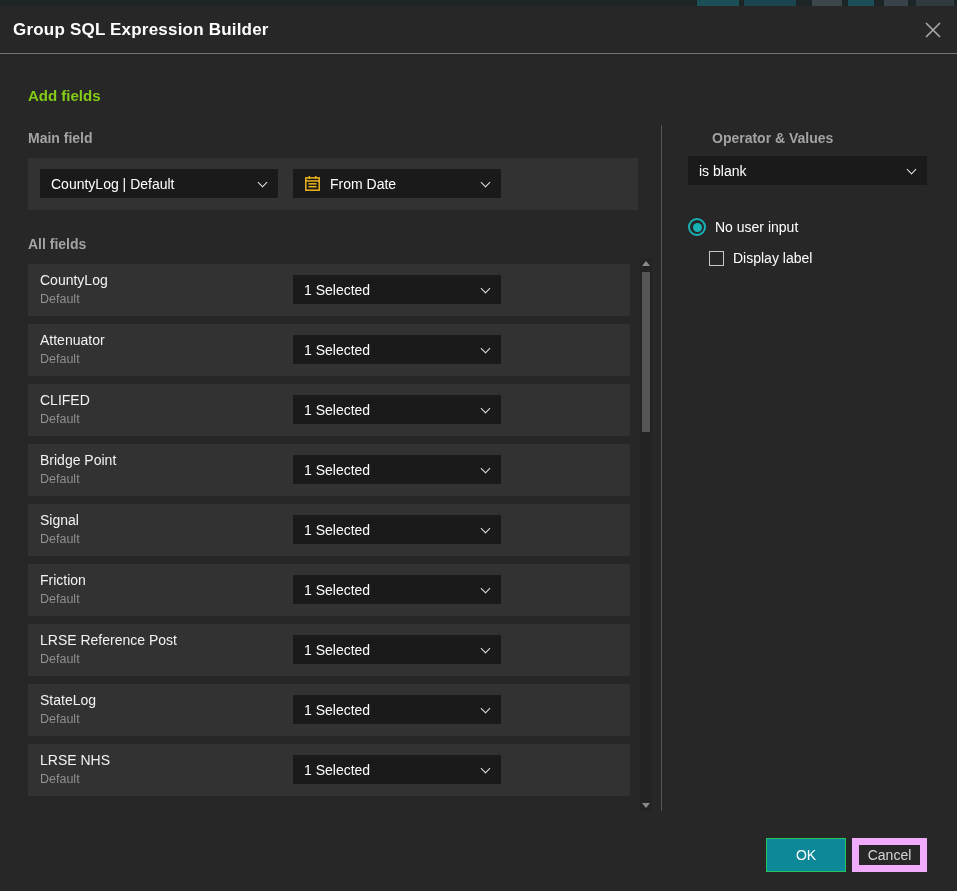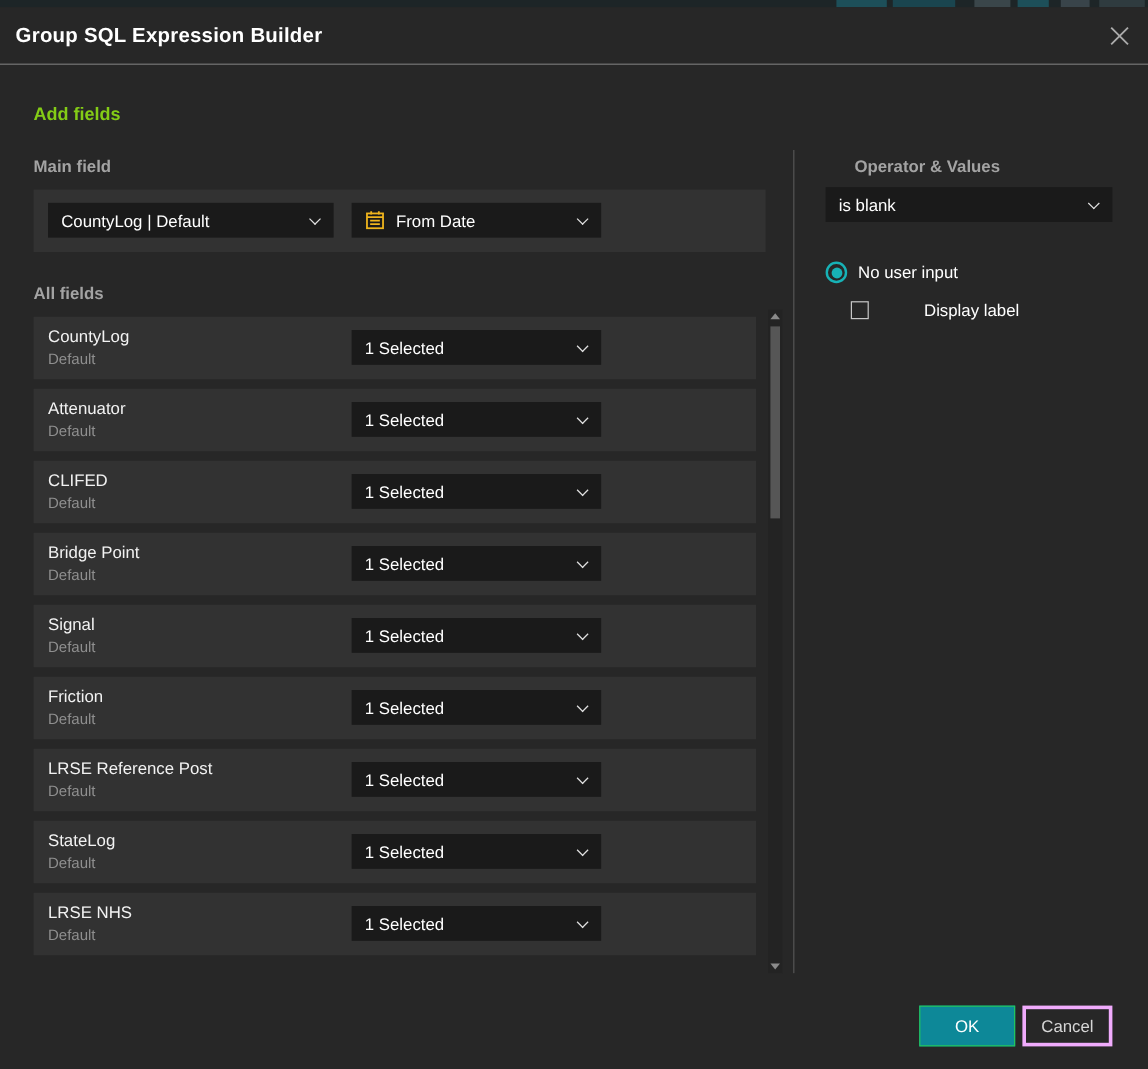--- a/index.html
+++ b/index.html
@@ -42,28 +42,28 @@
   .sb-arrow-up   { top:3px; border-left:4px solid transparent; border-right:4px solid transparent; border-bottom:5px solid #8a8a8a; }
   .sb-arrow-down { bottom:3px; border-left:4px solid transparent; border-right:4px solid transparent; border-top:5px solid #8a8a8a; }
   .sb-thumb { position:absolute; left:2px; top:14px; width:8px; height:160px; background:#565656; cursor:pointer; }
 
   .radio-row { position:absolute; left:688px; top:212px; display:flex; align-items:center; cursor:pointer; }
   .radio-outer { width:18px; height:18px; border-radius:50%; border:2px solid #17b2b6; background:#272727;
                  display:flex; align-items:center; justify-content:center; margin-right:9px; }
   .radio-inner { width:9px; height:9px; border-radius:50%; background:#17b2b6; }
   .radio-label { color:#fff; font-size:14px; }
 
-  .check-row { position:absolute; left:709px; top:244px; display:flex; align-items:center; cursor:pointer;gap:37px; }
+  .check-row { position:absolute; left:709px; top:244px; display:flex; align-items:center; cursor:pointer; }
   .checkbox { width:15px; height:15px; border:1.5px solid #c7c7c7; background:transparent; margin-right:9px; }
   .check-label { color:#fff; font-size:14px; }
 
   .btn { position:absolute; top:832px; height:34px; font-size:14px; display:flex; align-items:center;
          justify-content:center; cursor:pointer; }
   .btn-ok { left:766px; width:80px; background:#0d8898; color:#fff; border:1px solid #22c55e; }
-  .btn-cancel { left:852px; width:75px; background:transparent; color:#d6d6d6; border:3px solid #f0abfc; }
+  .btn-cancel { left:852px; width:75px; background:transparent; color:#d6d6d6; border:7px solid #f0abfc; }
 </style>
 </head>
 <body>
 
 <div class="stage">
 
   <div class="app-edge">
     <div class="frag" style="left:697px;width:42px;background:#1d4f59;"></div>
     <div class="frag" style="left:744px;width:52px;background:#1a454f;"></div>
     <div class="frag" style="left:812px;width:30px;background:#3a464a;"></div>

